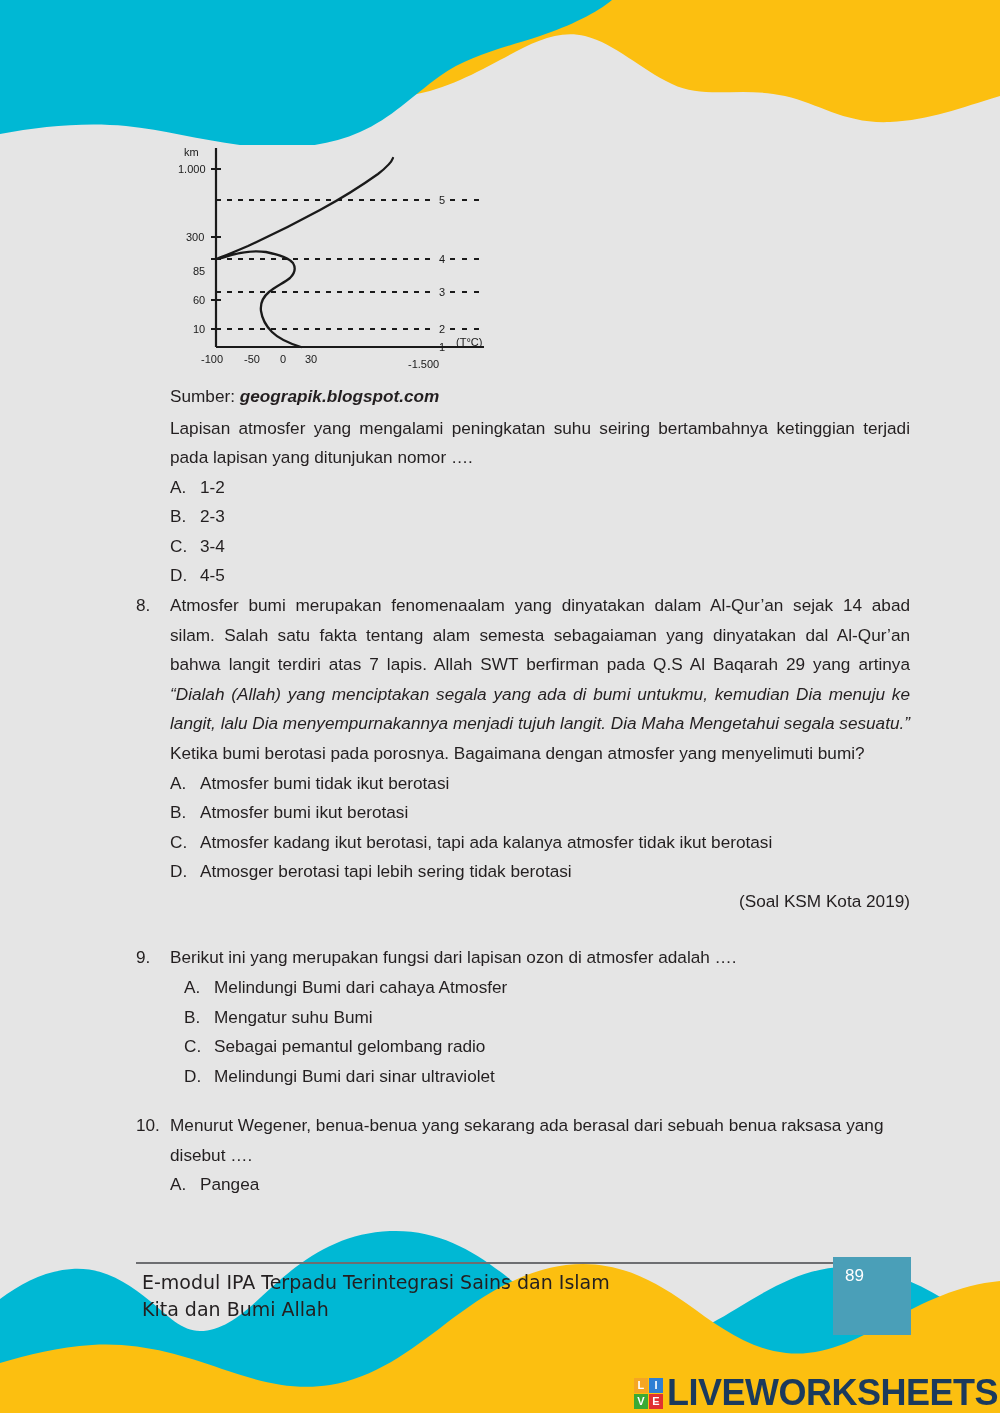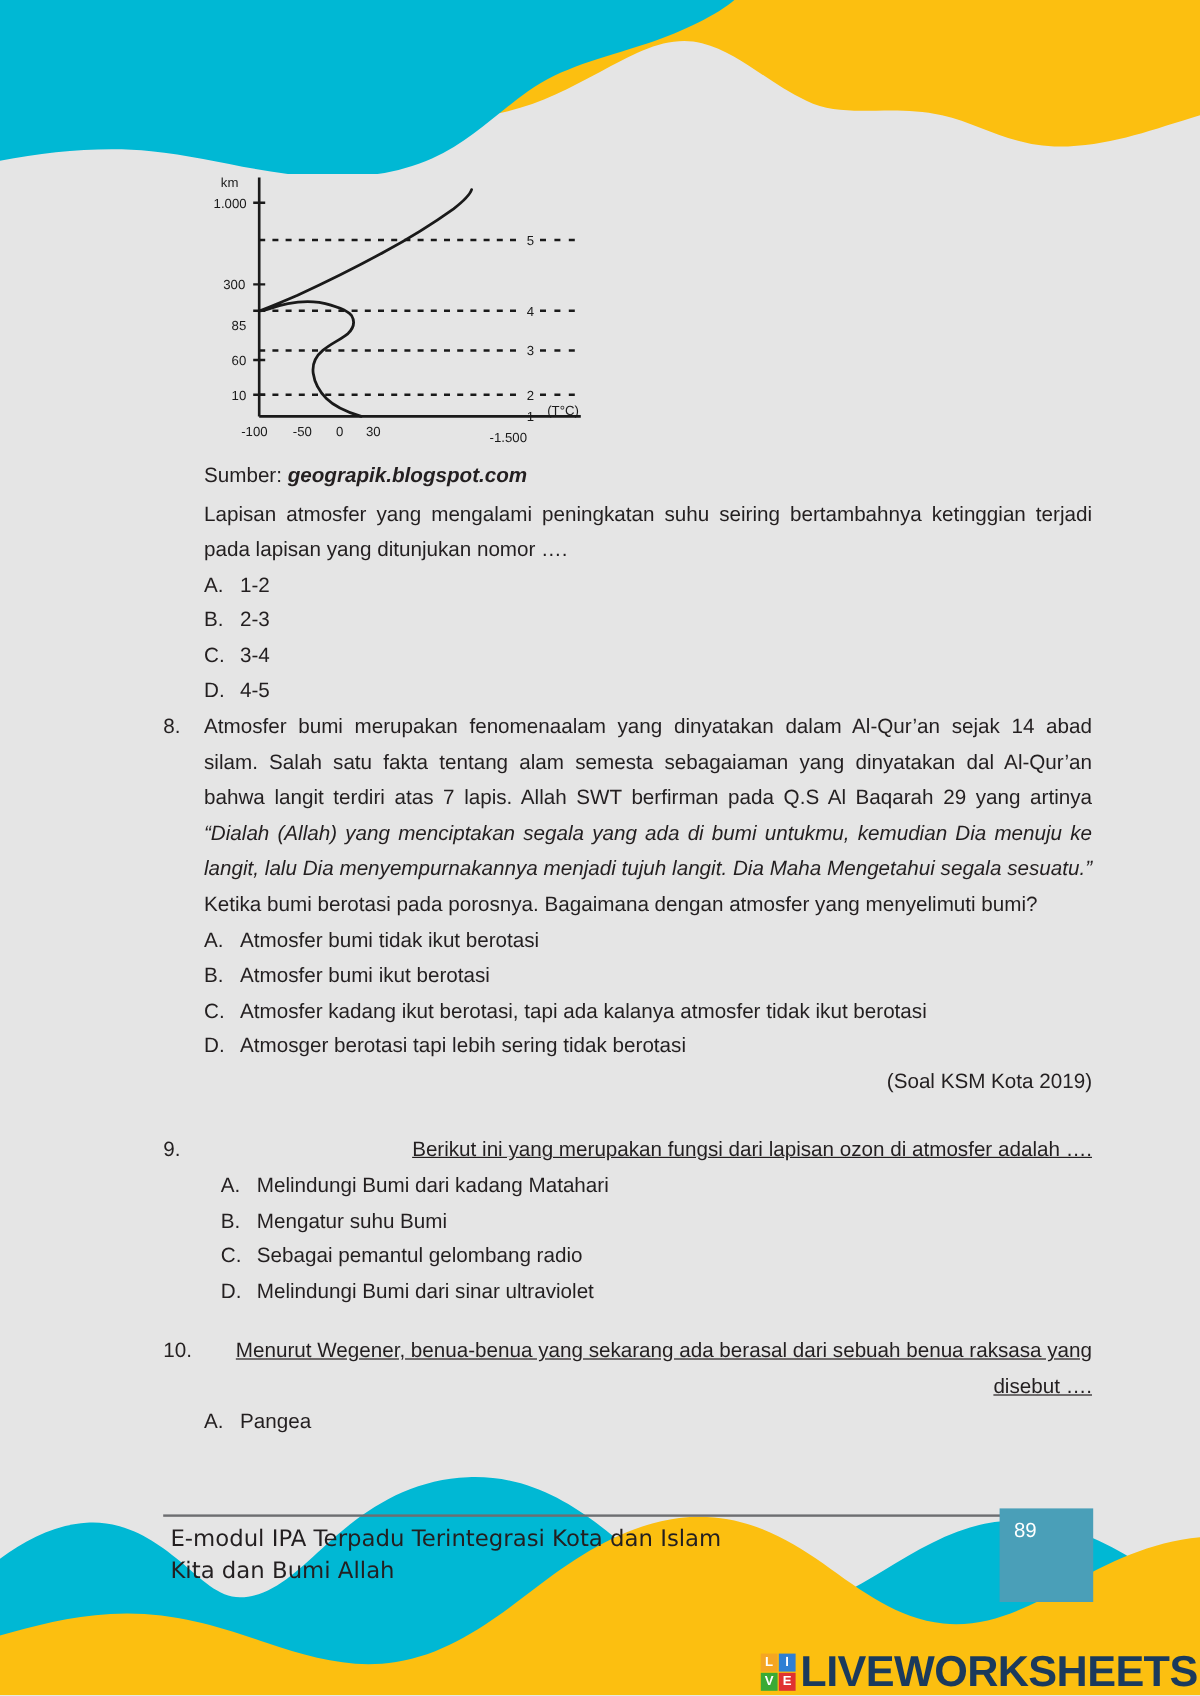--- a/index.html
+++ b/index.html
@@ -88,21 +88,21 @@
     position: absolute;
     left: 0;
     top: 0;
     width: 28px;
     text-align: left;
   }
   .q-body {
     text-align: justify;
     text-justify: inter-word;
   }
-  .q-body.nojust { text-align: right; text-decoration: underline; }
+  .q-body.nojust { text-align: left; }
   .q-body i { font-style: italic; }
 
   .q-src {
     margin: 0;
     padding-left: 34px;
     text-align: right;
   }
 
   .opt-indent { padding-left: 48px; }
 
@@ -314,21 +314,21 @@
 
       <div class="spacer-lg"></div>
 
       <div class="q">
         <span class="q-num">9.</span>
         <div class="q-body nojust">Berikut ini yang merupakan  fungsi dari lapisan ozon di atmosfer adalah ….</div>
       </div>
       <div class="opt-block opt-indent">
         <p class="opt">
           <span class="opt-letter">A.</span>
-          <span class="opt-text">Melindungi Bumi dari kadang Matahari</span>
+          <span class="opt-text">Melindungi Bumi dari cahaya Atmosfer</span>
         </p>
         <p class="opt">
           <span class="opt-letter">B.</span>
           <span class="opt-text">Mengatur suhu Bumi</span>
         </p>
         <p class="opt">
           <span class="opt-letter">C.</span>
           <span class="opt-text">Sebagai pemantul gelombang radio</span>
         </p>
         <p class="opt">
@@ -361,21 +361,21 @@
              C772,74 806,54 846,54 C890,54 930,76 962,98
              C978,109 990,118 1000,124 L1000,200 L0,200 Z" fill="#00b8d4"></path>
     <path d="M0,150 C28,142 58,134 92,132 C140,129 182,142 222,156
              C258,168 292,178 330,172 C374,165 410,138 444,112
              C482,83 520,58 566,52 C614,46 652,66 686,90
              C718,113 748,136 786,140 C824,144 858,126 890,108
              C924,89 958,72 1000,68 L1000,200 L0,200 Z" fill="#fcbf10"></path>
   </svg>
 
   <div id="footer-rule"></div>
-  <div id="footer-text">E-modul IPA Terpadu Terintegrasi Kota dan Islam
+  <div id="footer-text">E-modul IPA Terpadu Terintegrasi Sains dan Islam
 Kita dan Bumi Allah</div>
   <div id="page-number-box">
     <span>89</span>
   </div>
 
   <div id="lws-logo">
     <div class="lws-tiles">
       <div class="lws-tile" style="background:#f5a623">L</div>
       <div class="lws-tile" style="background:#2e7fd4">I</div>
       <div class="lws-tile" style="background:#3aaa35">V</div>

